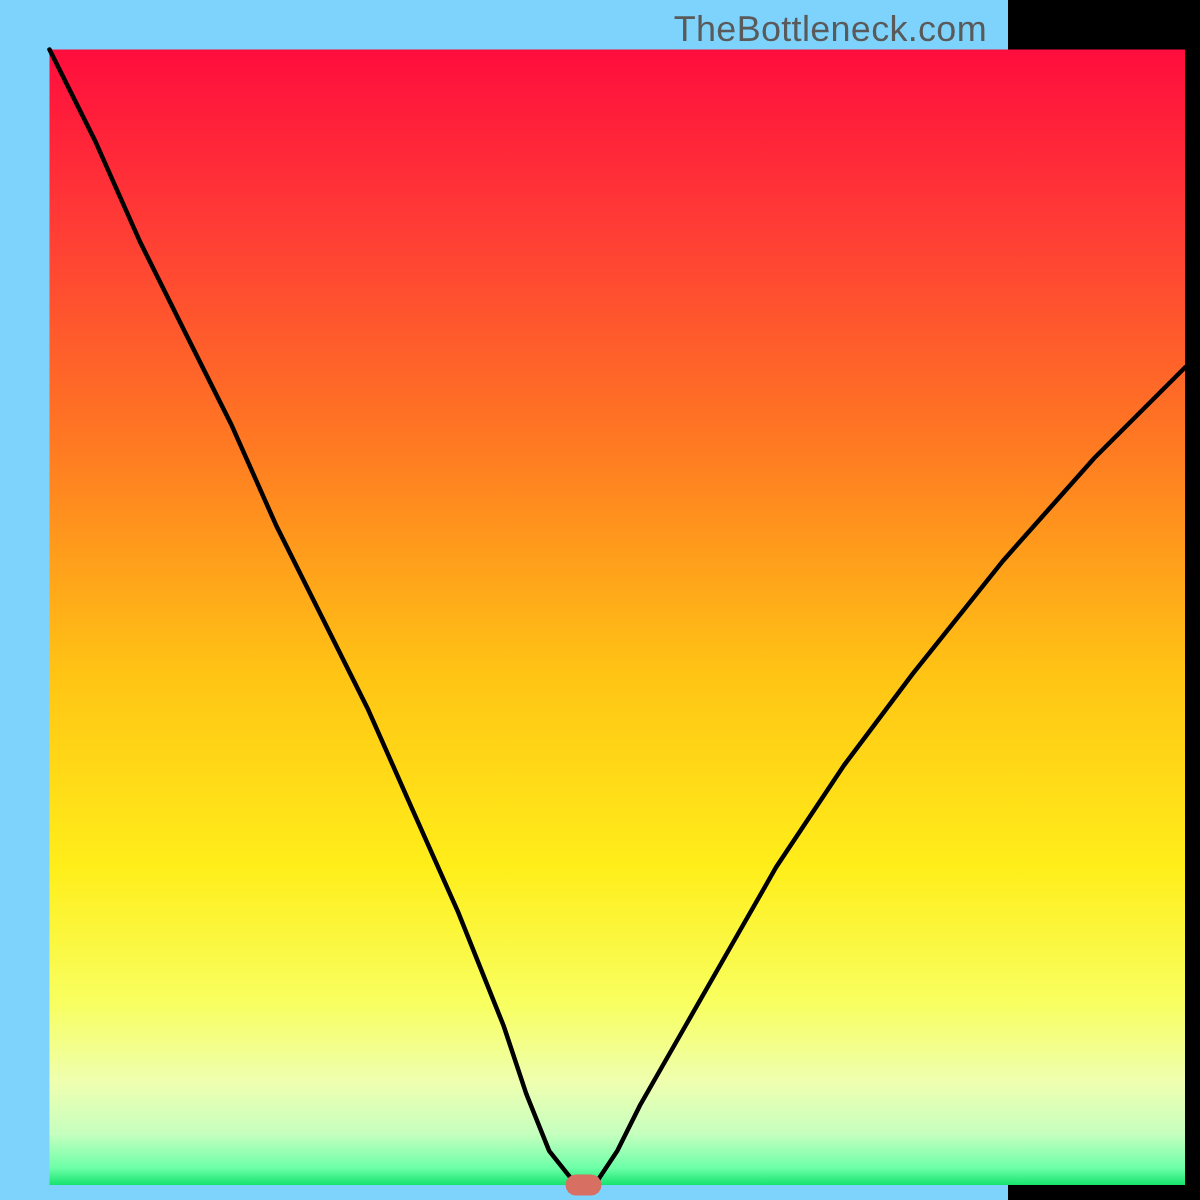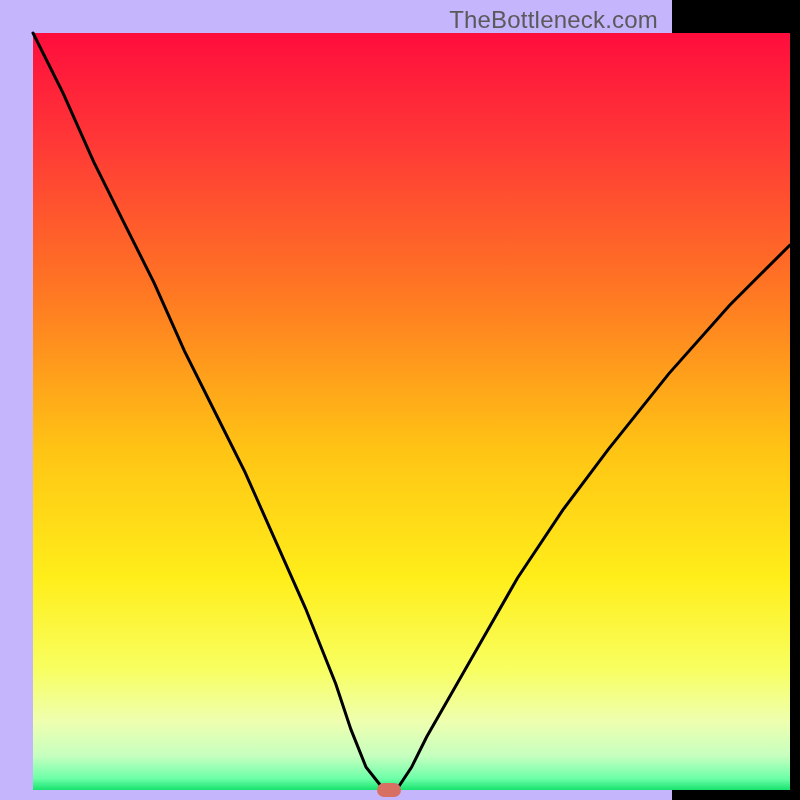--- a/index.html
+++ b/index.html
@@ -8,21 +8,21 @@
     width: 800px;
     height: 800px;
     overflow: hidden;
     background: #000;
     font-family: Arial, Helvetica, sans-serif;
   }
   .frame {
     position: relative;
     width: 672px;
     height: 800px;
-    background: #c4b5fd;
+    background: #7dd3fc;
   }
   .watermark {
     position: absolute;
     top: 6px;
     right: 14px;
     color: #5a5a5a;
     font-size: 24px;
     font-weight: 500;
     letter-spacing: 0.2px;
     z-index: 20;

